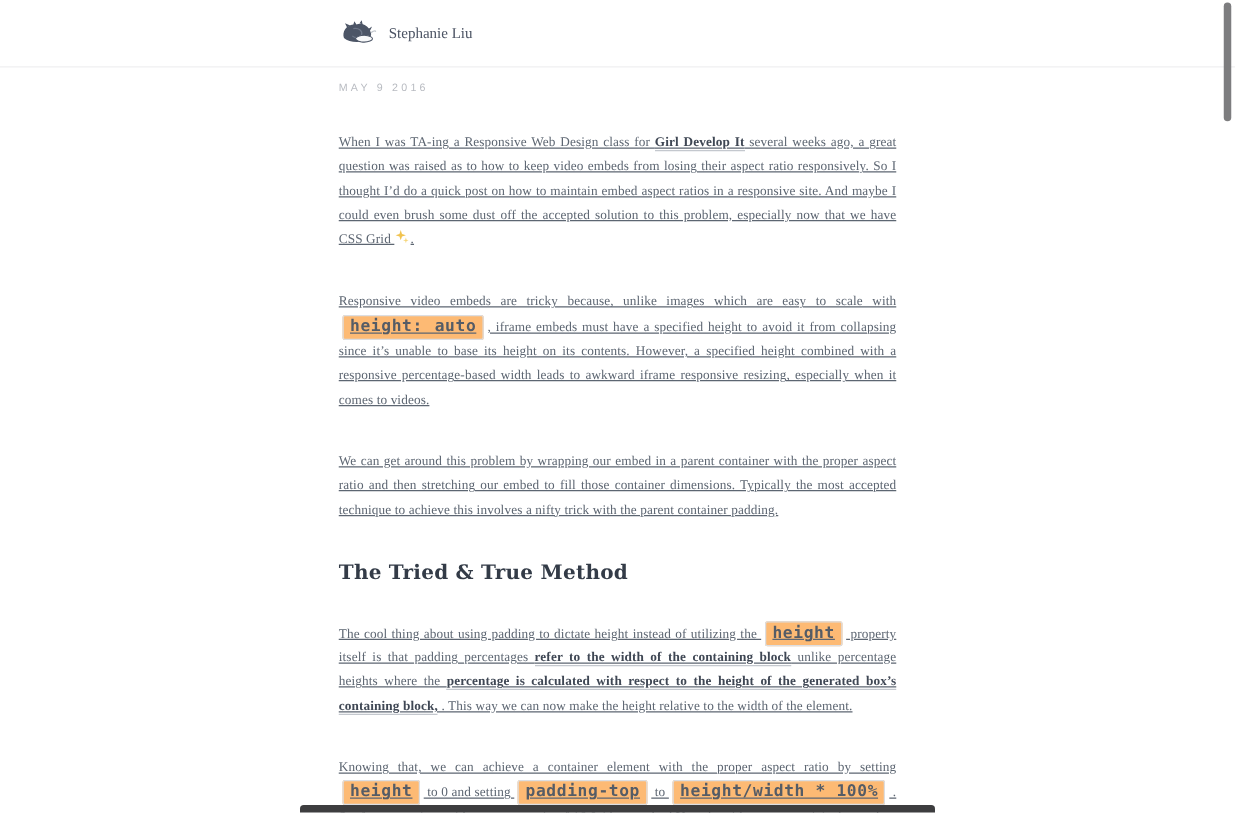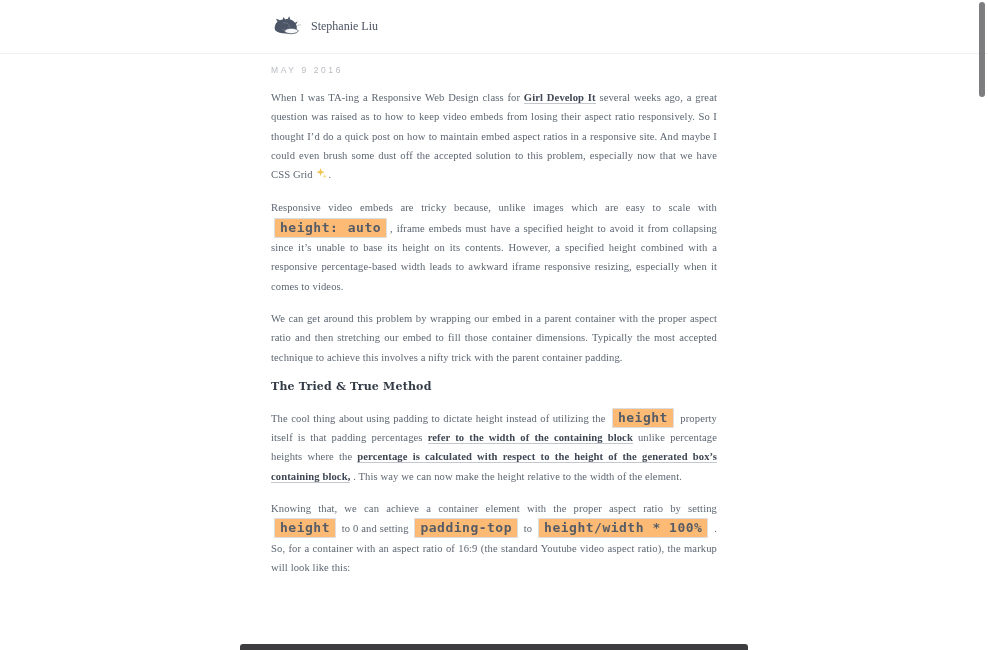--- a/index.html
+++ b/index.html
@@ -65,26 +65,27 @@
     font-size: 8.5px;
     letter-spacing: 2.6px;
     color: #b8bbc1;
   }
 
   .article p {
     font-size: 10.6px;
     line-height: 19.3px;
     color: #5d6672;
     text-align: justify;
-    margin: 13px 0;
+    margin: 30px 0;
     letter-spacing: 0.1px;
+    text-decoration: underline;
   }
   .article h2 {
     font-family: "DejaVu Serif", serif;
-    font-size: 11px;
+    font-size: 16px;
     font-weight: 700;
     color: #333b47;
     margin: 12px 0 15px 0;
     letter-spacing: 0.2px;
   }
   a.inline-link {
     color: #3f4754;
     font-weight: 700;
     text-decoration: none;
     border-bottom: 1px solid #c4c8ce;

